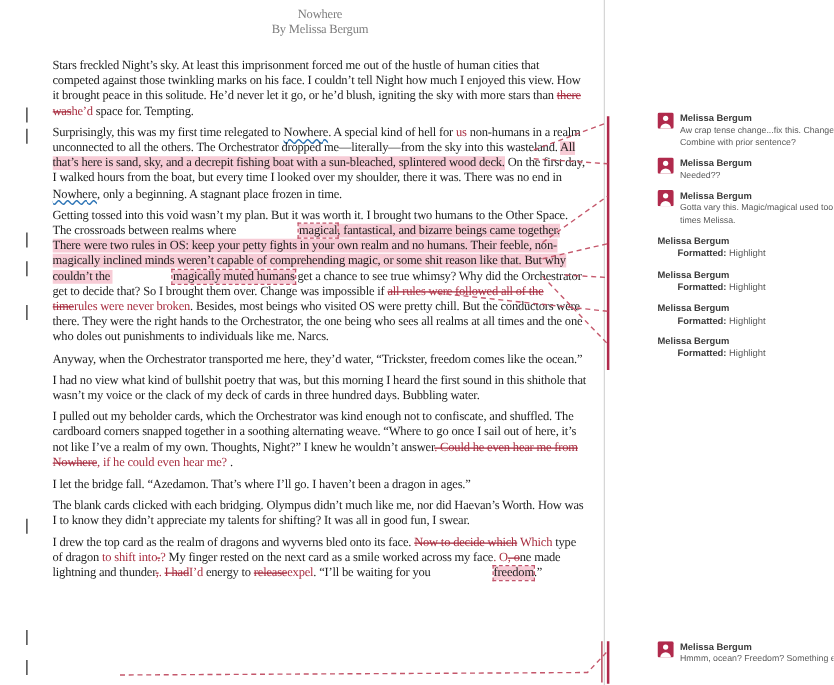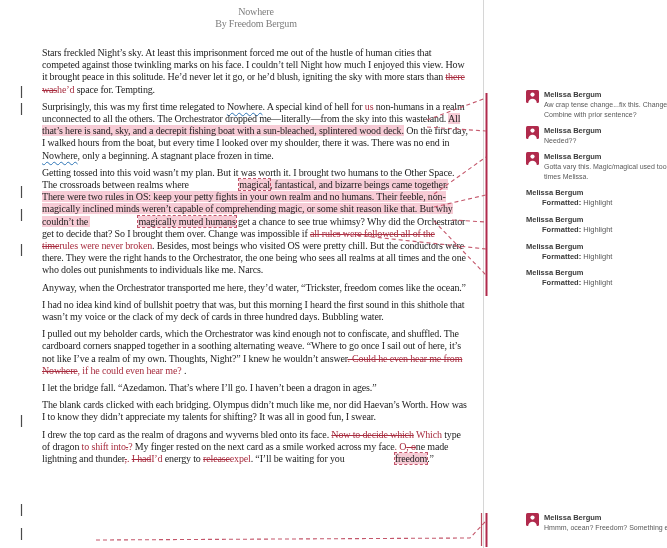--- a/index.html
+++ b/index.html
@@ -48,27 +48,27 @@
   .ftext{font-size:7.5px;color:var(--gray-text);line-height:9.5px;margin-top:1px;}
   .flabel{font-weight:bold;color:#3b3b3b;padding-left:16px;}
 </style>
 </head>
 <body>
 
 <div class="page">
 
   <div class="doc">
     <div class="doc-title">Nowhere</div>
-    <div class="doc-byline">By Freedom Bergum</div>
+    <div class="doc-byline">By Melissa Bergum</div>
     <div>
         <div class="para"><span class="r-n">Stars freckled Night’s sky. At least this imprisonment forced me out of the hustle of human cities that competed against those twinkling marks on his face. I couldn’t tell Night how much I enjoyed this view. How it brought peace in this solitude. He’d never let it go, or he’d blush, igniting the sky with more stars than </span><span class="r-del">there was</span><span class="r-ins">he’d</span><span class="r-n"> space for. Tempting.</span></div>
         <div class="para"><span class="r-n">Surprisingly, this was my first time relegated to </span><span class="r-sp">Nowhere</span><span class="r-n">. A special kind of hell for </span><span class="r-ins">us</span><span class="r-n"> non-humans in a realm unconnected to all the others. The Orchestrator dropped me—literally—from the sky into this wasteland. </span><span class="r-hl">All that’s here is sand, sky, and a decrepit fishing boat with a sun-bleached, splintered wood deck.</span><span class="r-n"> On the first day, I walked hours from the boat, but every time I looked over my shoulder, there it was. There was no end in </span><span class="r-sp">Nowhere</span><span class="r-n">, only a beginning. A stagnant place frozen in time.</span></div>
         <div class="para"><span class="r-n">Getting tossed into this void wasn’t my plan. But it was worth it. I brought two humans to the Other Space. The crossroads between realms where </span><span class="r-box">magical</span><span class="r-hl">, fantastical, and bizarre beings came together.</span><span class="r-hl"> There were two rules in OS: keep your petty fights in your own realm and no humans. Their feeble, non-magically inclined minds weren’t capable of comprehending magic, or some shit reason like that. But why couldn’t the </span><span class="r-box">magically muted humans</span><span class="r-n"> get a chance to see true whimsy? Why did the Orchestrator get to decide that? So I brought them over. Change was impossible if </span><span class="r-del">all rules were followed all of the time</span><span class="r-ins">rules were never broken</span><span class="r-n">. Besides, most beings who visited OS were pretty chill. But the conductors were there. They were the right hands to the Orchestrator, the one being who sees all realms at all times and the one who doles out punishments to individuals like me. Narcs.</span></div>
         <div class="para"><span class="r-n">Anyway, when the Orchestrator transported me here, they’d water, “Trickster, freedom comes like the ocean.”</span></div>
-        <div class="para"><span class="r-n">I had no idea kind kind of bullshit poetry that was, but this morning I heard the first sound in this shithole that wasn’t my voice or the clack of my deck of cards in three hundred days. Bubbling water.</span></div>
+        <div class="para"><span class="r-n">I had no view what kind of bullshit poetry that was, but this morning I heard the first sound in this shithole that wasn’t my voice or the clack of my deck of cards in three hundred days. Bubbling water.</span></div>
         <div class="para"><span class="r-n">I pulled out my beholder cards, which the Orchestrator was kind enough not to confiscate, and shuffled. The cardboard corners snapped together in a soothing alternating weave. “Where to go once I sail out of here, it’s not like I’ve a realm of my own. Thoughts, Night?” I knew he wouldn’t answer</span><span class="r-del">. Could he even hear me from Nowhere</span><span class="r-ins">, if he could even hear me? </span><span class="r-n">.</span></div>
         <div class="para"><span class="r-n">I let the bridge fall. “Azedamon. That’s where I’ll go. I haven’t been a dragon in ages.”</span></div>
         <div class="para"><span class="r-n">The blank cards clicked with each bridging. Olympus didn’t much like me, nor did Haevan’s Worth. How was I to know they didn’t appreciate my talents for shifting? It was all in good fun, I swear.</span></div>
         <div class="para"><span class="r-n">I drew the top card as the realm of dragons and wyverns bled onto its face. </span><span class="r-del">Now to decide which</span><span class="r-ins"> Which</span><span class="r-n"> type of dragon</span><span class="r-ins"> to shift into</span><span class="r-del">.</span><span class="r-ins">?</span><span class="r-n"> My finger rested on the next card as a smile worked across my face</span><span class="r-ins">. O</span><span class="r-del">, o</span><span class="r-n">ne made lightning and thunder</span><span class="r-del">,</span><span class="r-ins">.</span><span class="r-n"> </span><span class="r-del">I had</span><span class="r-ins">I’d</span><span class="r-n"> energy to </span><span class="r-del">release</span><span class="r-ins">expel</span><span class="r-n">. “I’ll be waiting for you </span><span class="r-box">freedom</span><span class="r-n">.”</span></div>
       </div>
   </div>
 
   <div class="panel-sep"></div>
 
   <div class="comments">

